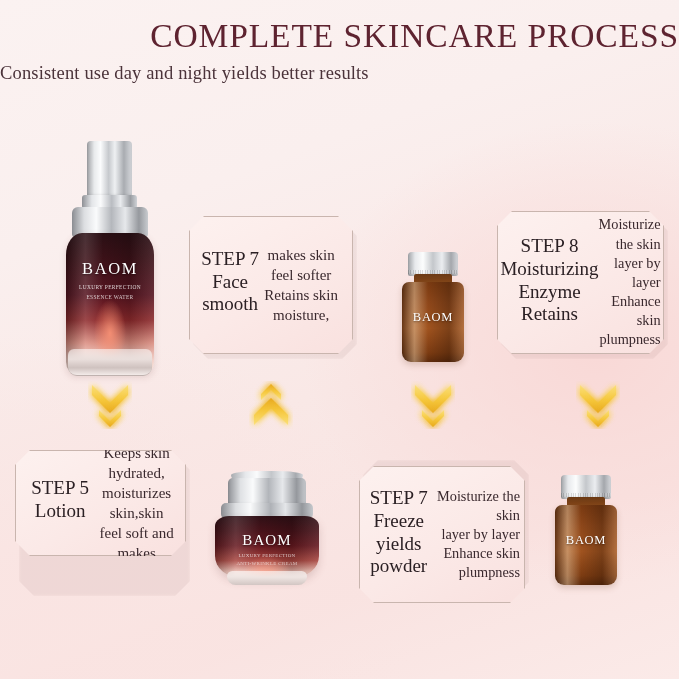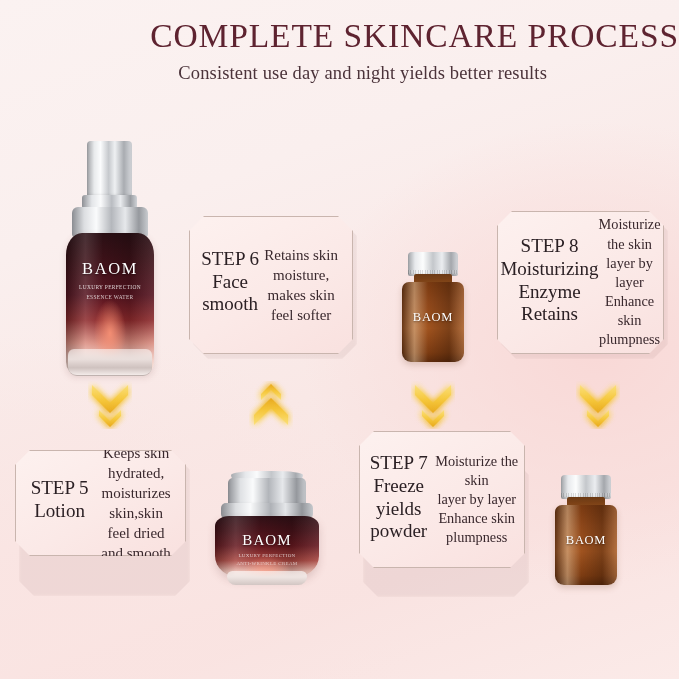--- a/index.html
+++ b/index.html
@@ -36,21 +36,21 @@
     color: #5e2330;
     font-weight: 400;
     line-height: 1.1;
     white-space: nowrap;
   }
   .subtitle {
     position: absolute;
     left: 0;
     top: 63px;
     width: 547px;
-    text-align: right;
+    text-align: left;
     font-size: 18.5px;
     color: #4b333a;
     font-weight: 400;
     letter-spacing: 0.15px;
     white-space: nowrap;
   }
 
   
   .infobox {
     position: absolute;
@@ -83,21 +83,21 @@
     color: #2b2024;
     font-weight: 400;
   }
   .box-heading.tight { margin-bottom: 4px; }
   .box-body {
     font-size: 15px;
     line-height: 1.34;
     color: #39282d;
     font-weight: 400;
   }
-  .box-body.sm { font-size: 14.3px; }
+  .box-body.sm { font-size: 14.3px; text-align: right; }
 
   
   .arrow {
     position: absolute;
     width: 44px;
     height: 48px;
   }
   .arrow svg { display: block; width: 44px; height: 48px; }
 
   
@@ -253,26 +253,26 @@
     <div class="serum-body"></div>
     <div class="serum-base"></div>
     <div class="serum-label">BAOM</div>
     <div class="serum-sub1">LUXURY PERFECTION</div>
     <div class="serum-sub2">ESSENCE WATER</div>
   </div>
 
   <div class="infobox-shadow" style="left:193px; top:221px; width:164px; height:138px;"></div>
   <div class="infobox" style="left:189px; top:216px; width:164px; height:138px; padding:6px 10px;">
     <div class="box-heading">
-      <div>STEP 6  Face</div>
+      <div>STEP 7  Face</div>
       <div>smooth</div>
     </div>
     <div class="box-body">
+      <div>makes skin feel softer</div>
       <div>Retains skin moisture,</div>
-      <div>makes skin feel softer</div>
     </div>
   </div>
 
   <div class="product" style="left:402px; top:252px; width:62px; height:110px;">
     <div class="vial-cap"></div>
     <div class="vial-neck"></div>
     <div class="vial-body"></div>
     <div class="vial-label">BAOM</div>
   </div>
 
@@ -385,37 +385,37 @@
       </g>
     </svg>
   </div>
 
   <div class="infobox-shadow" style="left:19px; top:455px; width:171px; height:141px;"></div>
   <div class="infobox" style="left:15px; top:450px; width:171px; height:106px; padding:6px 8px;">
     <div class="box-heading">STEP 5 Lotion</div>
     <div class="box-body">
       <div>Keeps skin hydrated,</div>
       <div>moisturizes skin,skin</div>
-      <div>feel dried and smooth</div>
+      <div>feel soft and makes</div>
     </div>
   </div>
 
   <div class="product" style="left:215px; top:471px; width:104px; height:116px;">
     <div class="jar-lid-top"></div>
     <div class="jar-lid"></div>
     <div class="jar-collar"></div>
     <div class="jar-body"></div>
     <div class="jar-base"></div>
     <div class="jar-label">BAOM</div>
     <div class="jar-sub1">LUXURY PERFECTION</div>
     <div class="jar-sub2">ANTI-WRINKLE CREAM</div>
   </div>
 
   <div class="infobox-shadow" style="left:363px; top:460px; width:166px; height:137px;"></div>
-  <div class="infobox" style="left:359px; top:431px; width:166px; height:137px; padding:13px 4px;">
+  <div class="infobox" style="left:359px; top:466px; width:166px; height:137px; padding:13px 4px;">
     <div class="box-heading tight">
       <div>STEP 7 Freeze</div>
       <div>yields powder</div>
     </div>
     <div class="box-body sm">
       <div>Moisturize the skin</div>
       <div>layer by layer</div>
       <div>Enhance skin plumpness</div>
     </div>
   </div>

